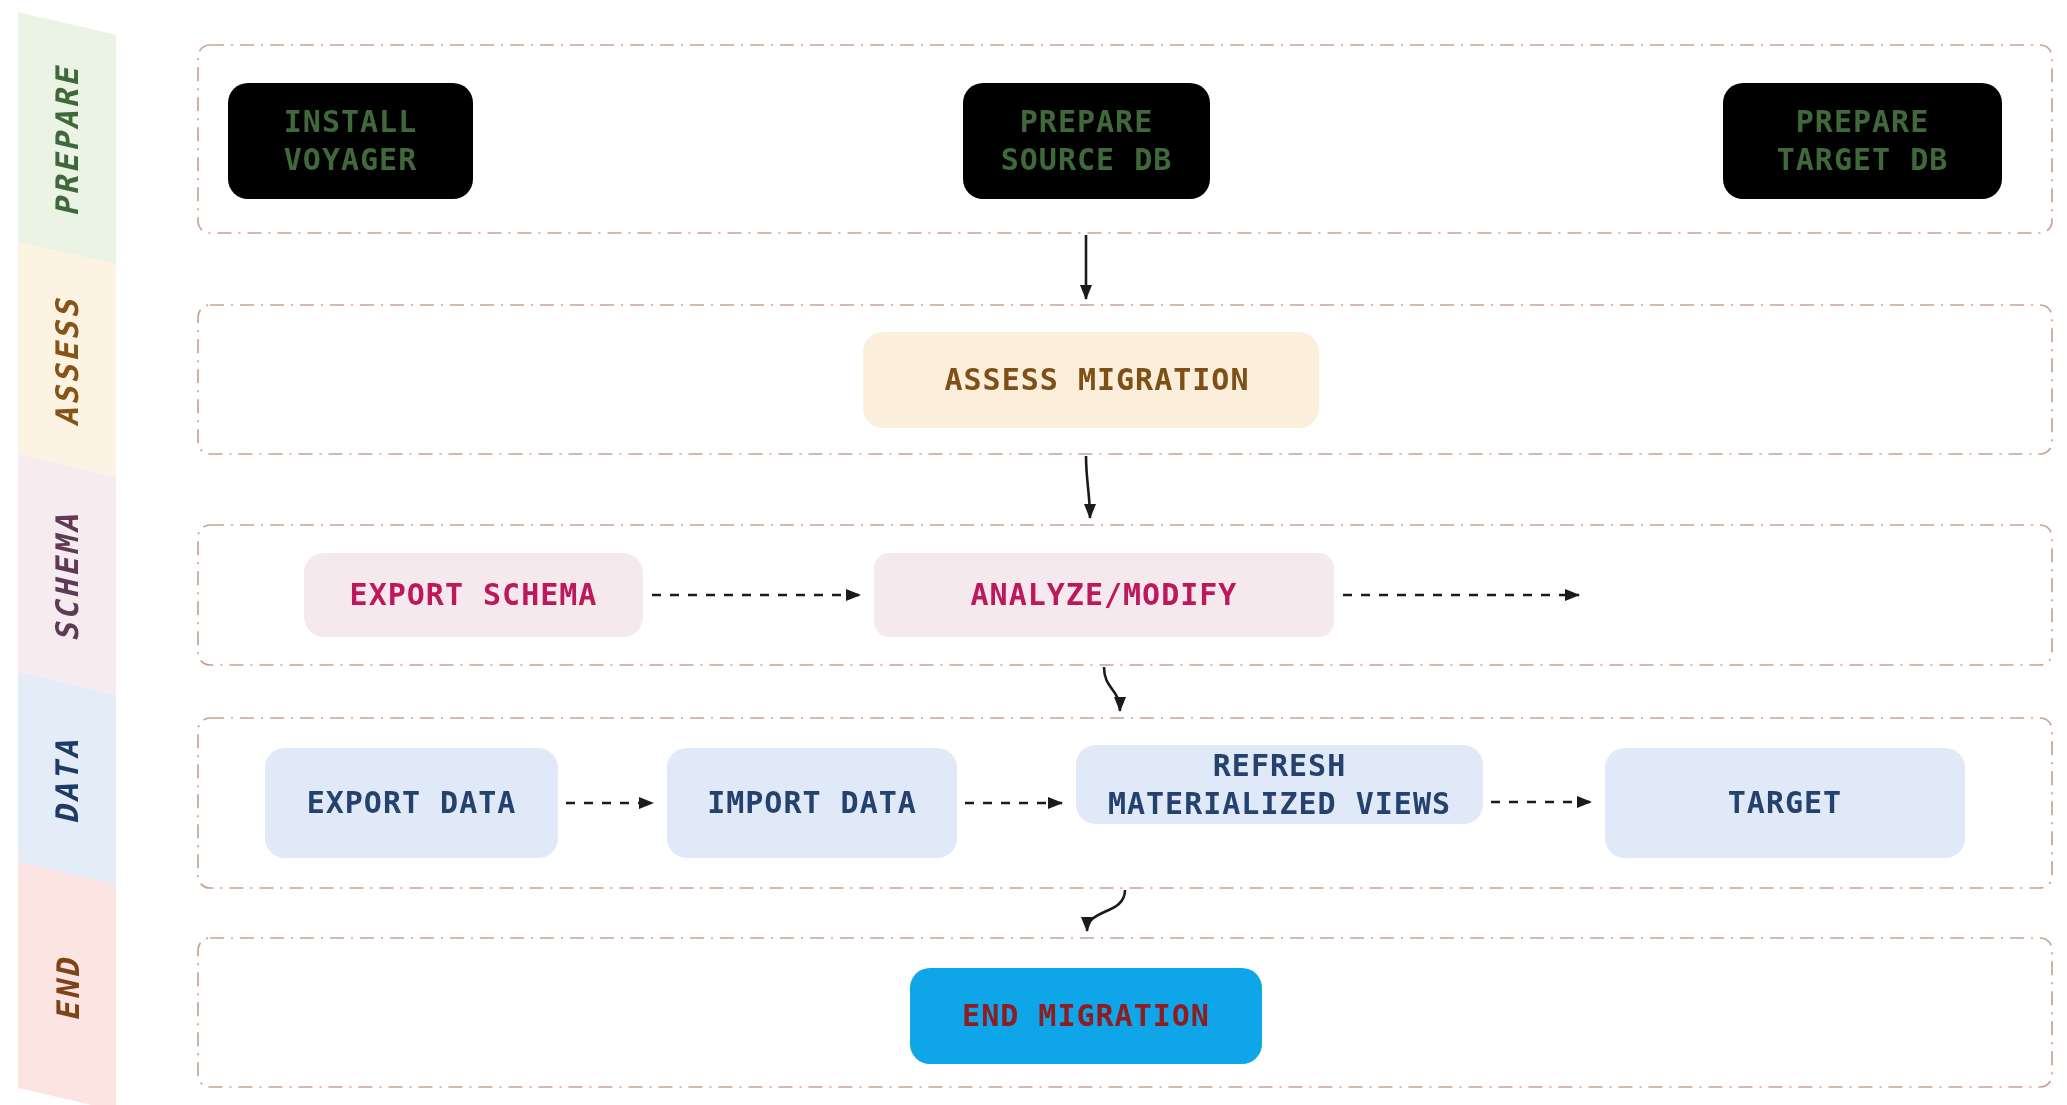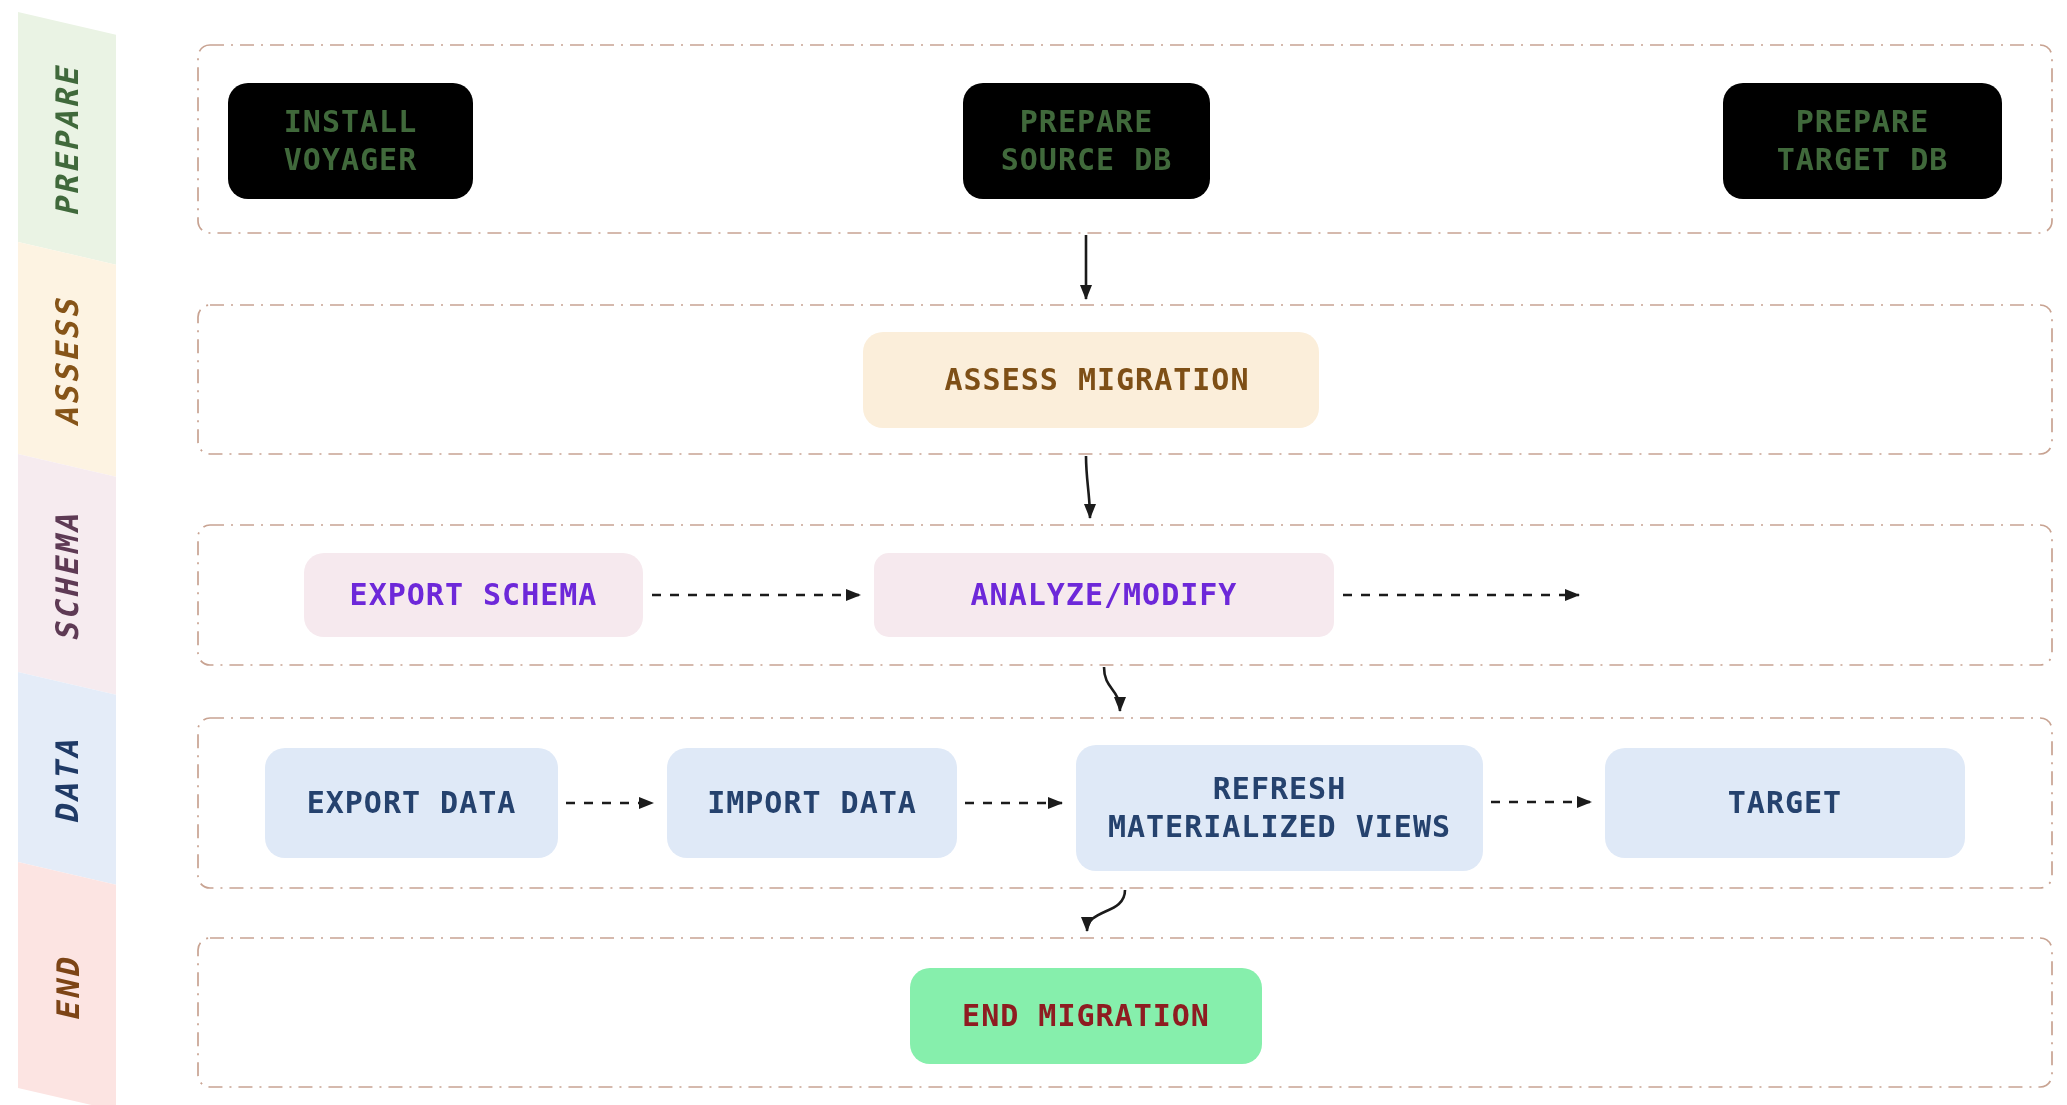--- a/index.html
+++ b/index.html
@@ -20,34 +20,34 @@
   .band-schema {height:218px;background:#f6ebef;color:#5e3a54;}
   .band-data   {height:190px;background:#e4ecf8;color:#1f3a66;}
   .band-end    {height:226px;background:#fce4e2;color:#7c4416;}
 
   
   .node{position:absolute;display:flex;align-items:center;justify-content:center;
         text-align:center;font-weight:700;font-size:30px;letter-spacing:1px;
         line-height:38px;border-radius:20px;white-space:pre-line;z-index:2;}
   .n-green {background:#000000;color:#40693b;}
   .n-cream {background:#fbeeda;color:#7e4f16;}
-  .n-pink  {background:#f6e9ee;color:#6d28d9;}
+  .n-pink  {background:#f6e9ee;color:#be185d;}
   .n-blue  {background:#dfe9f7;color:#25426e;}
-  .n-red   {background:#86efac;color:#8e1c21;}
+  .n-red   {background:#0ea5e9;color:#8e1c21;}
 
   .install-voyager {left:228px; top:83px;  width:245px;height:116px;}
   .prepare-source  {left:963px; top:83px;  width:247px;height:116px;}
   .prepare-target  {left:1723px;top:83px;  width:279px;height:116px;}
   .assess-migration{left:863px; top:332px; width:444px;height:96px;padding-left:12px;}
   .export-schema   {left:304px; top:553px; width:339px;height:84px;}
   .analyze-modify  {left:874px; top:553px; width:460px;height:84px;border-radius:15px;}
   .import-schema   {left:1593px;top:553px; width:337px;height:84px;}
   .export-data     {left:265px; top:748px; width:293px;height:110px;}
   .import-data     {left:667px; top:748px; width:290px;height:110px;}
-  .refresh-views   {left:1076px;top:745px; width:407px;height:126px;}
+  .refresh-views   {left:1076px;top:745px; width:407px;height:79px;}
   .verify          {left:1605px;top:748px; width:360px;height:110px;}
   .end-migration   {left:910px; top:968px; width:352px;height:96px;}
 </style>
 </head>
 <body>
 
 <div class="canvas">
 
   <svg class="overlay" viewBox="0 0 2067 1105" xmlns="http://www.w3.org/2000/svg">
     <defs>

